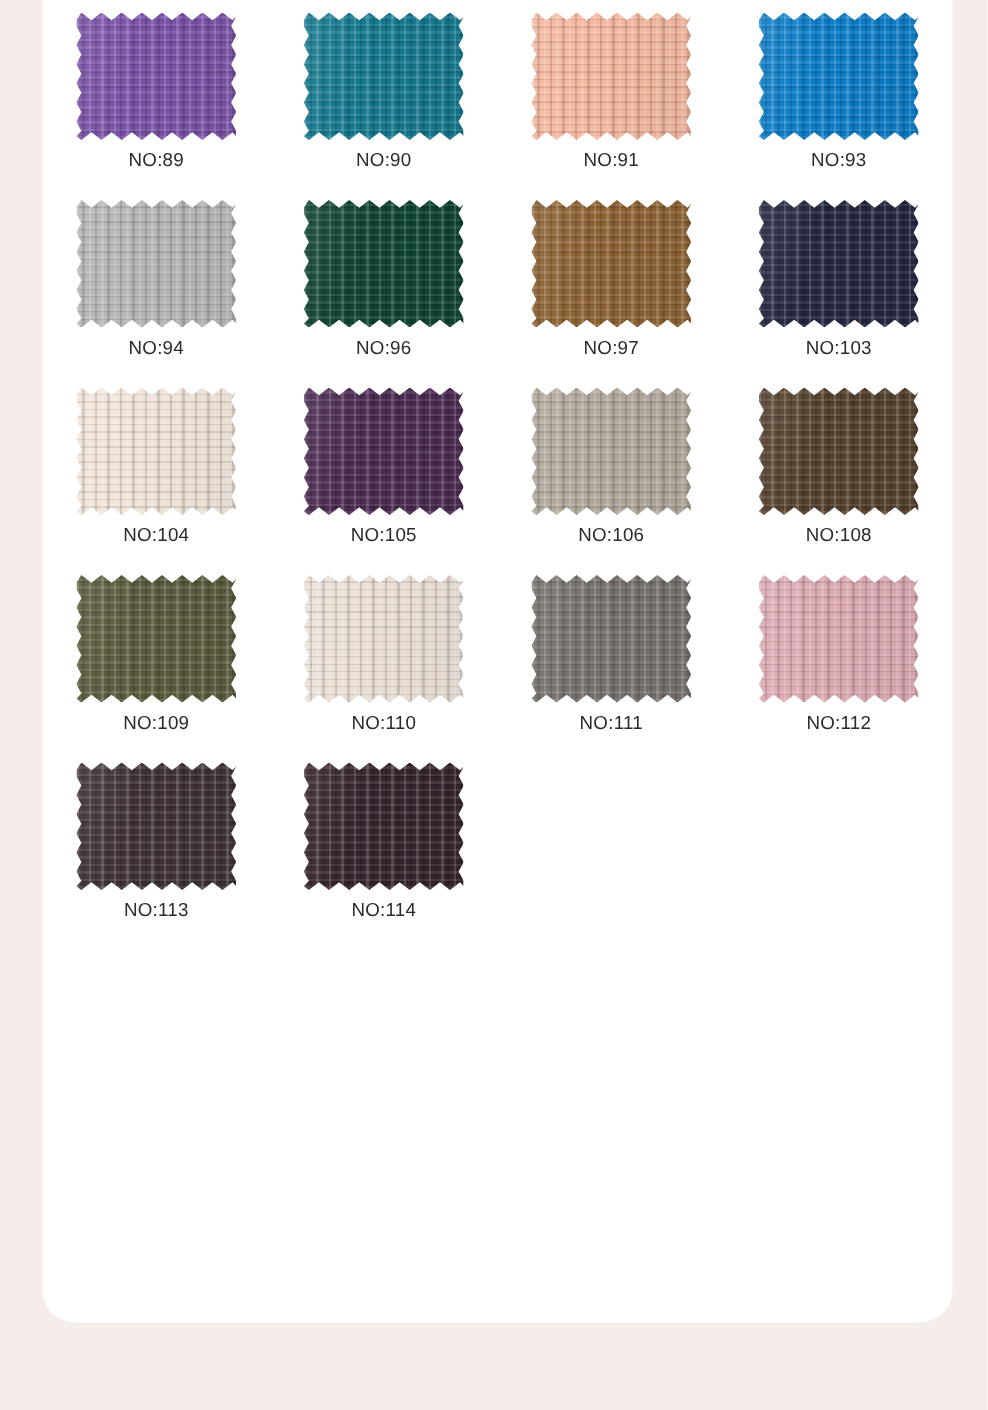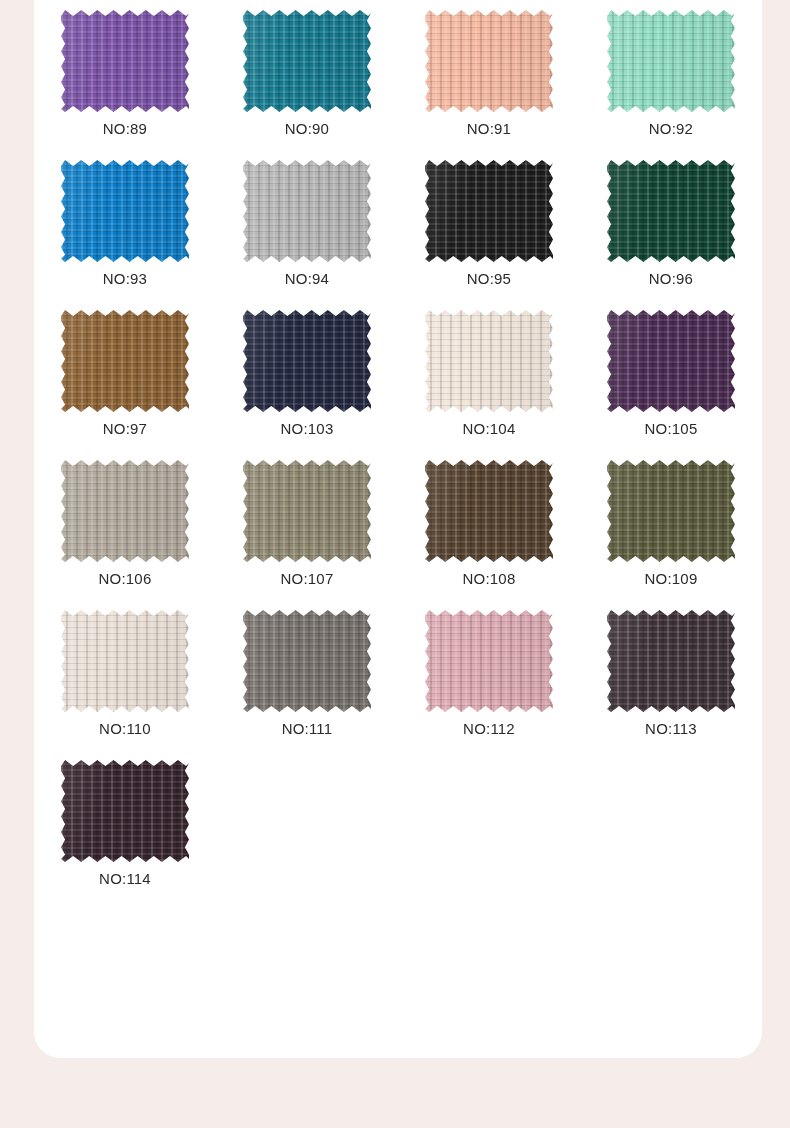--- a/index.html
+++ b/index.html
@@ -135,44 +135,32 @@
         <div class="chip-label">NO:90</div>
       </div>
       <div class="swatch-cell">
         <div class="chip-wrap">
           <div class="chip" style="--chip-color: #f5b8a0;"></div>
         </div>
         <div class="chip-label">NO:91</div>
       </div>
       <div class="swatch-cell">
         <div class="chip-wrap">
-          <div class="chip" style="--chip-color: #8fdcc2;"></div>
-        </div>
-        <div class="chip-label">NO:92</div>
-      </div>
-      <div class="swatch-cell">
-        <div class="chip-wrap">
           <div class="chip" style="--chip-color: #0b7dc8;"></div>
         </div>
         <div class="chip-label">NO:93</div>
       </div>
       <div class="swatch-cell">
         <div class="chip-wrap">
           <div class="chip" style="--chip-color: #b6b6b6;"></div>
         </div>
         <div class="chip-label">NO:94</div>
       </div>
       <div class="swatch-cell">
         <div class="chip-wrap">
-          <div class="chip" style="--chip-color: #1d1d1d;"></div>
-        </div>
-        <div class="chip-label">NO:95</div>
-      </div>
-      <div class="swatch-cell">
-        <div class="chip-wrap">
           <div class="chip" style="--chip-color: #0f4432;"></div>
         </div>
         <div class="chip-label">NO:96</div>
       </div>
       <div class="swatch-cell">
         <div class="chip-wrap">
           <div class="chip" style="--chip-color: #8d6233;"></div>
         </div>
         <div class="chip-label">NO:97</div>
       </div>
@@ -192,26 +180,20 @@
         <div class="chip-wrap">
           <div class="chip" style="--chip-color: #4b2b52;"></div>
         </div>
         <div class="chip-label">NO:105</div>
       </div>
       <div class="swatch-cell">
         <div class="chip-wrap">
           <div class="chip" style="--chip-color: #b2a99d;"></div>
         </div>
         <div class="chip-label">NO:106</div>
-      </div>
-      <div class="swatch-cell">
-        <div class="chip-wrap">
-          <div class="chip" style="--chip-color: #8f8871;"></div>
-        </div>
-        <div class="chip-label">NO:107</div>
       </div>
       <div class="swatch-cell">
         <div class="chip-wrap">
           <div class="chip" style="--chip-color: #55412e;"></div>
         </div>
         <div class="chip-label">NO:108</div>
       </div>
       <div class="swatch-cell">
         <div class="chip-wrap">
           <div class="chip" style="--chip-color: #5a5b3c;"></div>

